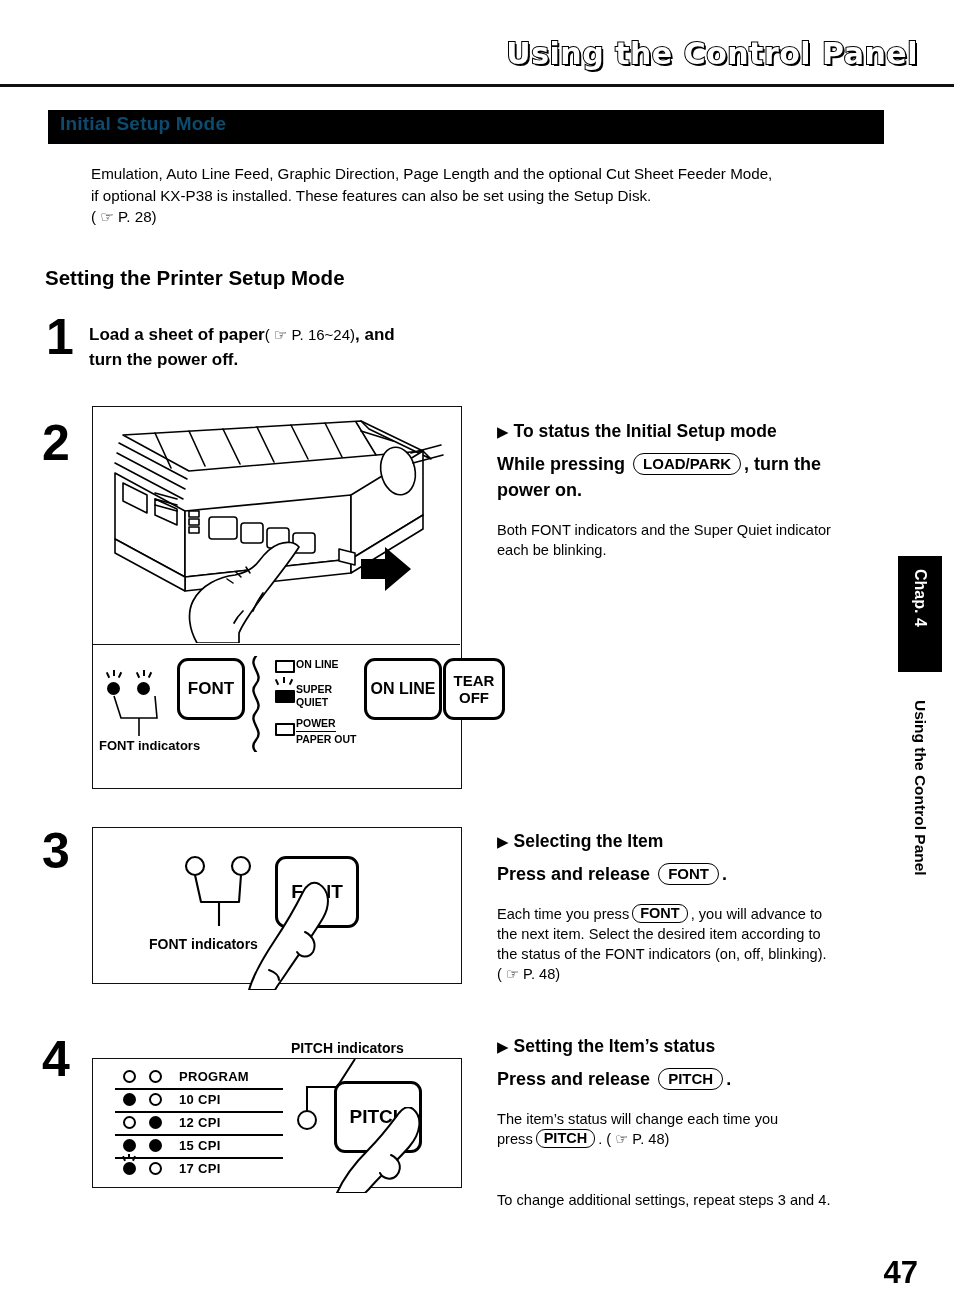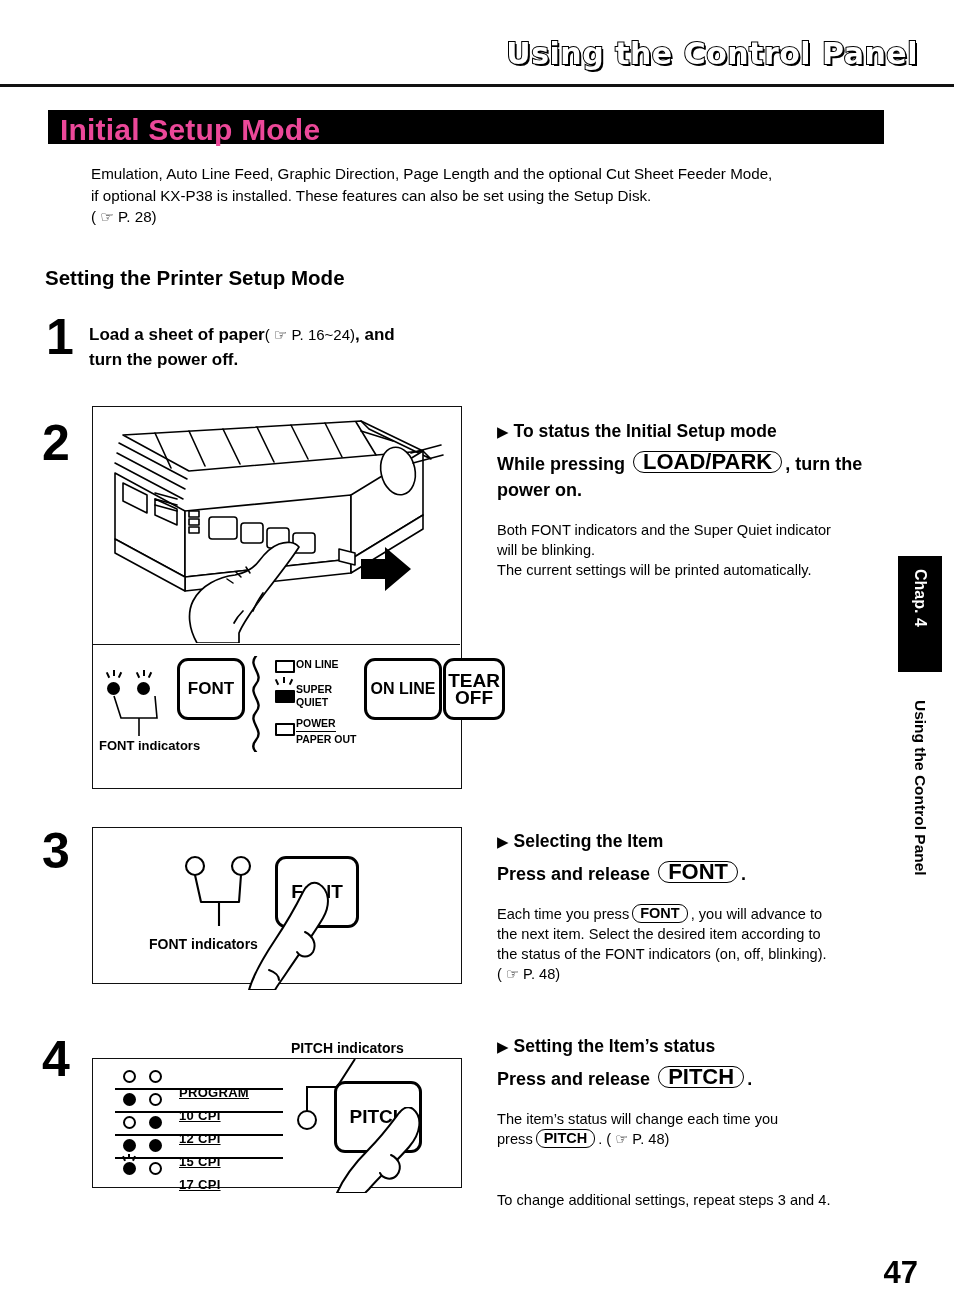--- a/index.html
+++ b/index.html
@@ -23,21 +23,21 @@
     white-space:nowrap;
   }
   #header-rule{left:0;top:84px;width:954px;height:3px;background:#111;}
 
   
   #section-bar{
     left:48px;top:110px;width:836px;height:34px;background:#000;
   }
   #section-title{
     left:60px;top:113px;
-    font-size:30px;font-weight:bold;color:#ec4899;letter-spacing:.2px;
+    font-size:19px;font-weight:bold;color:#0c4a6e;letter-spacing:.2px;
     white-space:nowrap;
   }
 
   
   #intro{
     left:91px;top:163px;width:790px;
     font-size:15.2px;line-height:21.5px;text-align:justify;
   }
   #intro .ln{display:block;white-space:nowrap;}
   #intro .ln.j{display:flex;justify-content:space-between;}
@@ -76,21 +76,21 @@
   .rc .body{margin:17px 0 0 0;font-size:14.6px;line-height:20px;}
   #rc2{left:497px;top:421px;}
   #rc3{left:497px;top:831px;}
   #rc4{left:497px;top:1036px;}
   #rc4-extra{left:497px;top:1190px;width:420px;font-size:14.6px;line-height:20px;}
 
   
   .key{
     display:inline-block;border:1.7px solid #000;border-radius:11px;
     padding:0 9px;margin:0 3px;font-weight:bold;line-height:20px;
-    font-size:22px;vertical-align:1px;white-space:nowrap;
+    font-size:15px;vertical-align:1px;white-space:nowrap;
   }
   .key.sm{font-size:14.5px;line-height:17px;border-width:1.5px;border-radius:9px;padding:0 7px;}
 
   
   #chap-tab{
     left:898px;top:556px;width:44px;height:116px;background:#000;
   }
   #chap-tab span{
     display:block;color:#fff;font-size:16px;font-weight:bold;white-space:nowrap;
     transform:rotate(90deg);transform-origin:left top;
@@ -120,21 +120,21 @@
 
   .ind-sq{position:absolute;border:2.2px solid #000;width:16px;height:9px;border-radius:1px;background:#fff;}
   .ind-sq.filled{background:#000;}
   .indlabel{position:absolute;font-size:10.5px;font-weight:bold;line-height:11.5px;white-space:nowrap;}
 
   
   .pt-row{position:absolute;left:0;width:168px;height:21px;}
   .pt-row .dot{position:absolute;width:13px;height:13px;border-radius:50%;box-sizing:border-box;border:2px solid #000;top:3px;}
   .pt-row .dot.on{background:#000;}
   .pt-row .dot.off{background:#fff;}
-  .pt-row .lab{position:absolute;left:64px;top:18px;font-size:13px;font-weight:bold;letter-spacing:.3px;white-space:nowrap;text-decoration:underline;}
+  .pt-row .lab{position:absolute;left:64px;top:2px;font-size:13px;font-weight:bold;letter-spacing:.3px;white-space:nowrap;}
   .pt-rule{position:absolute;left:0;width:168px;height:1.6px;background:#000;}
 </style>
 </head>
 <body>
 
 <div class="abs" id="page-header">Using the Control Panel</div>
 <div class="abs" id="header-rule"></div>
 
 <div class="abs" id="section-bar"></div>
 <div class="abs" id="section-title">Initial Setup Mode</div>
@@ -262,40 +262,39 @@
     </div>
     <div class="indlabel" style="left:203px;top:38px;">SUPER</div>
     <div class="indlabel" style="left:203px;top:51px;">QUIET</div>
 
     <div class="ind-sq" style="left:182px;top:77px;"></div>
     <div class="indlabel" style="left:203px;top:72px;border-bottom:1.6px solid #000;padding-bottom:1px;">POWER</div>
     <div class="indlabel" style="left:203px;top:88px;">PAPER OUT</div>
 
     <div class="pbtn" style="left:271px;top:12px;width:72px;height:56px;font-size:16px;">ON LINE</div>
 
-    <div class="pbtn" style="left:350px;top:12px;width:56px;height:56px;font-size:19px;flex-direction:column;line-height:17px;">
+    <div class="pbtn" style="left:350px;top:12px;width:56px;height:56px;font-size:15px;flex-direction:column;line-height:17px;">
       <span>TEAR</span>
       <span>OFF</span>
     </div>
   </div>
 </div>
 
 <div class="rc" id="rc2">
   <h4>
     <span class="arrowhead">▶</span><span>To status the Initial Setup mode</span>
   </h4>
   <p class="lead">
     <span>While pressing</span>
     <span class="key">LOAD/PARK</span><span>, turn the</span><br>
     <span>power on.</span>
   </p>
   <p class="body">
     <span>Both FONT indicators and the Super Quiet indicator</span><br>
-    <span>will be blinking.</span><br>
-    <span>The current settings will be printed automatically.</span>
+    <span>each be blinking.</span><br>
   </p>
 </div>
 
 <div class="abs stepnum" id="step3-num">3</div>
 
 <div class="abs figbox" id="fig3">
 
   <svg width="130" height="96" viewBox="0 0 130 96" style="position:absolute;left:88px;top:24px;">
     <g fill="#fff" stroke="#000" stroke-width="2.1">
       <circle cx="14" cy="14" r="9"></circle>

